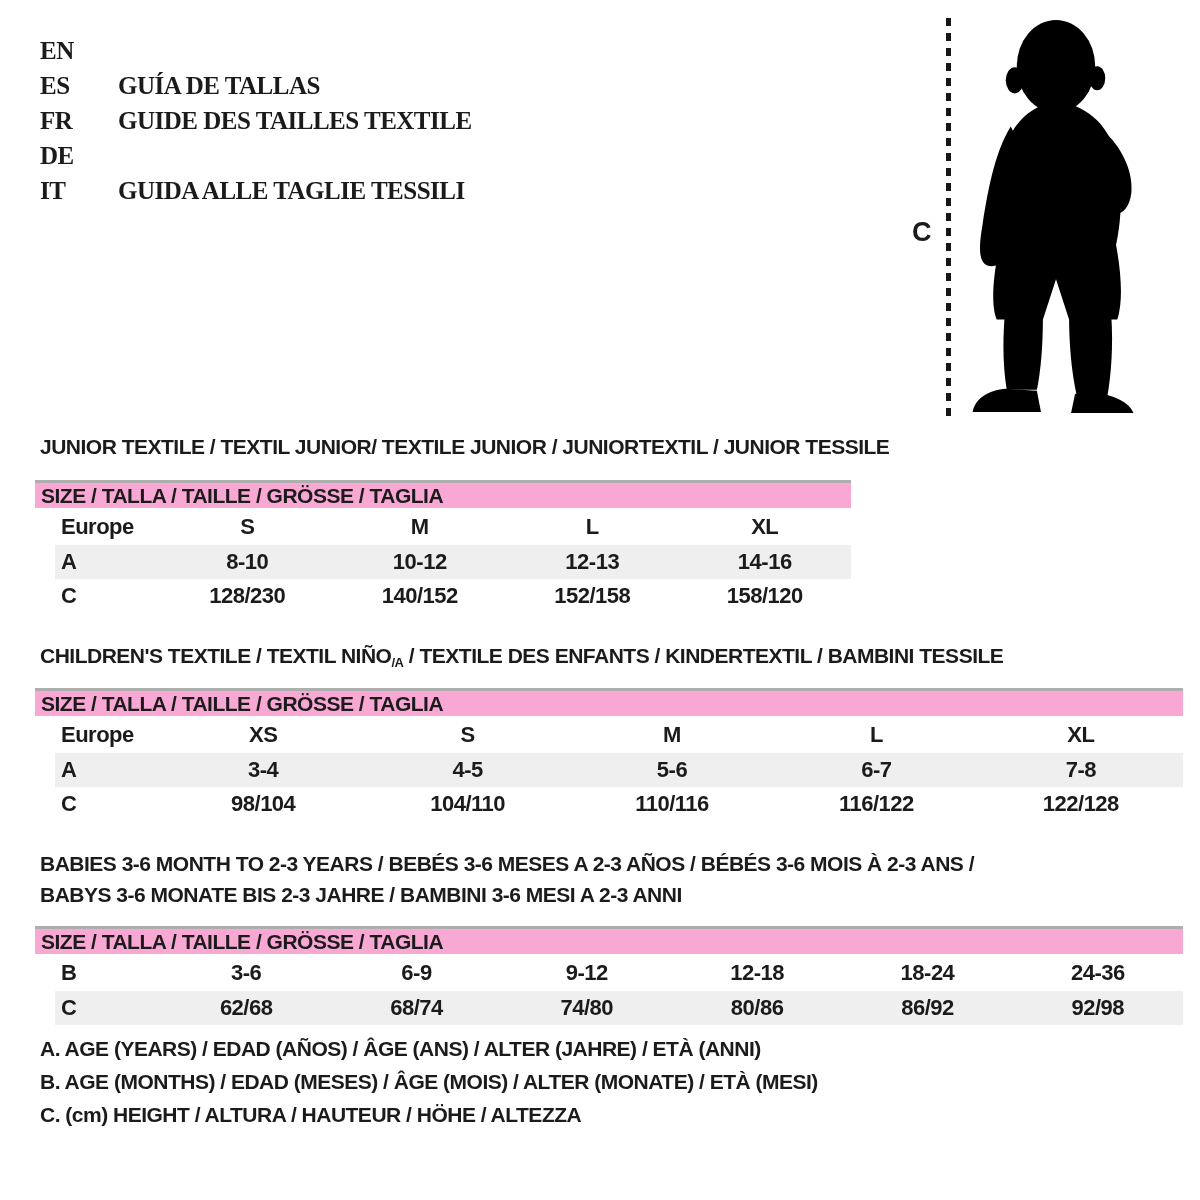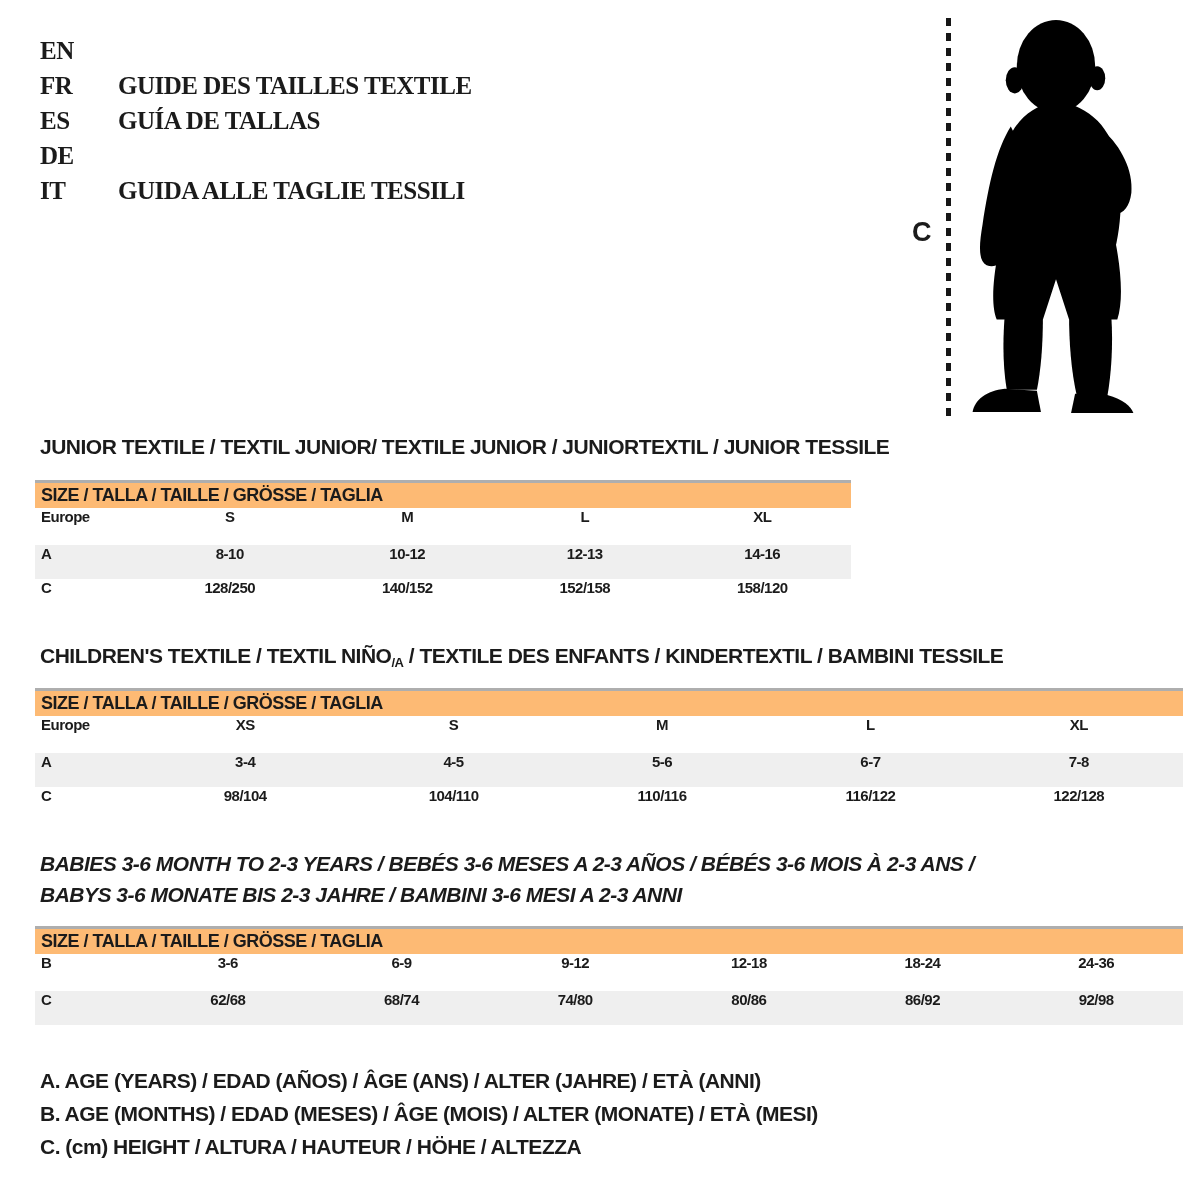--- a/index.html
+++ b/index.html
@@ -20,45 +20,45 @@
     position:absolute;left:46px;top:18px;width:5px;height:398px;
     background:repeating-linear-gradient(to bottom,#161616 0,#161616 8px,transparent 8px,transparent 15px);
   }
   .figure-label{position:absolute;left:12px;top:217px;font-size:27px;}
   .baby-svg{position:absolute;left:60px;top:18px;width:192px;height:402px;}
   
   .section-title{position:absolute;left:40px;font-size:21px;line-height:31px;white-space:nowrap;}
   .sub{font-size:13px;vertical-align:-4px;}
   .size-table{position:absolute;left:35px;}
   .bar{
-    height:25px;border-top:3px solid #aeaeae;background:#fdba74;
-    display:flex;align-items:center;padding-left:6px;font-size:18px;
+    height:25px;border-top:3px solid #aeaeae;background:#f9a8d4;
+    display:flex;align-items:center;padding-left:6px;font-size:21px;
   }
-  .trow{display:flex;height:34px;font-size:15px;}
+  .trow{display:flex;align-items:center;height:34px;font-size:22px;margin-left:20px;}
   .trow.first{height:37px;}
   .trow.stripe{background:#efefef;}
   .tlabel{width:100px;flex:none;padding-left:6px;}
   .tcell{flex:1;text-align:center;}
   
-  .footnotes{position:absolute;left:40px;top:1064px;font-size:21px;line-height:33px;}
+  .footnotes{position:absolute;left:40px;top:1032px;font-size:21px;line-height:33px;}
 </style>
 </head>
 <body>
 
 <div class="lang-list">
   <div class="lang-row">
     <span class="lang-code">EN</span>
   </div>
   <div class="lang-row">
+    <span class="lang-code">ES</span>
+    <span class="lang-title">GUÍA DE TALLAS</span>
+  </div>
+  <div class="lang-row">
     <span class="lang-code">FR</span>
     <span class="lang-title">GUIDE DES TAILLES TEXTILE</span>
-  </div>
-  <div class="lang-row">
-    <span class="lang-code">ES</span>
-    <span class="lang-title">GUÍA DE TALLAS</span>
   </div>
   <div class="lang-row">
     <span class="lang-code">DE</span>
   </div>
   <div class="lang-row">
     <span class="lang-code">IT</span>
     <span class="lang-title">GUIDA ALLE TAGLIE TESSILI</span>
   </div>
 </div>
 
@@ -94,21 +94,21 @@
   </div>
   <div class="trow stripe">
     <span class="tlabel">A</span>
     <span class="tcell">8-10</span>
     <span class="tcell">10-12</span>
     <span class="tcell">12-13</span>
     <span class="tcell">14-16</span>
   </div>
   <div class="trow">
     <span class="tlabel">C</span>
-    <span class="tcell">128/250</span>
+    <span class="tcell">128/230</span>
     <span class="tcell">140/152</span>
     <span class="tcell">152/158</span>
     <span class="tcell">158/120</span>
   </div>
 </div>
 
 <div class="section-title" style="top:640px;">
   <span>CHILDREN'S TEXTILE / TEXTIL NIÑO</span><span class="sub">/A</span><span> / TEXTILE DES ENFANTS / KINDERTEXTIL / BAMBINI TESSILE</span>
 </div>
 <div class="size-table" style="top:688px;width:1148px;">
@@ -132,21 +132,21 @@
   <div class="trow">
     <span class="tlabel">C</span>
     <span class="tcell">98/104</span>
     <span class="tcell">104/110</span>
     <span class="tcell">110/116</span>
     <span class="tcell">116/122</span>
     <span class="tcell">122/128</span>
   </div>
 </div>
 
-<div class="section-title" style="top:848px;font-style:italic;">
+<div class="section-title" style="top:848px;">
   <div>BABIES 3-6 MONTH TO 2-3 YEARS / BEBÉS 3-6 MESES A 2-3 AÑOS / BÉBÉS 3-6 MOIS À 2-3 ANS /</div>
   <div>BABYS 3-6 MONATE BIS 2-3 JAHRE / BAMBINI 3-6 MESI A 2-3 ANNI</div>
 </div>
 <div class="size-table" style="top:926px;width:1148px;">
   <div class="bar">SIZE / TALLA / TAILLE / GRÖSSE / TAGLIA</div>
   <div class="trow first">
     <span class="tlabel">B</span>
     <span class="tcell">3-6</span>
     <span class="tcell">6-9</span>
     <span class="tcell">9-12</span>

